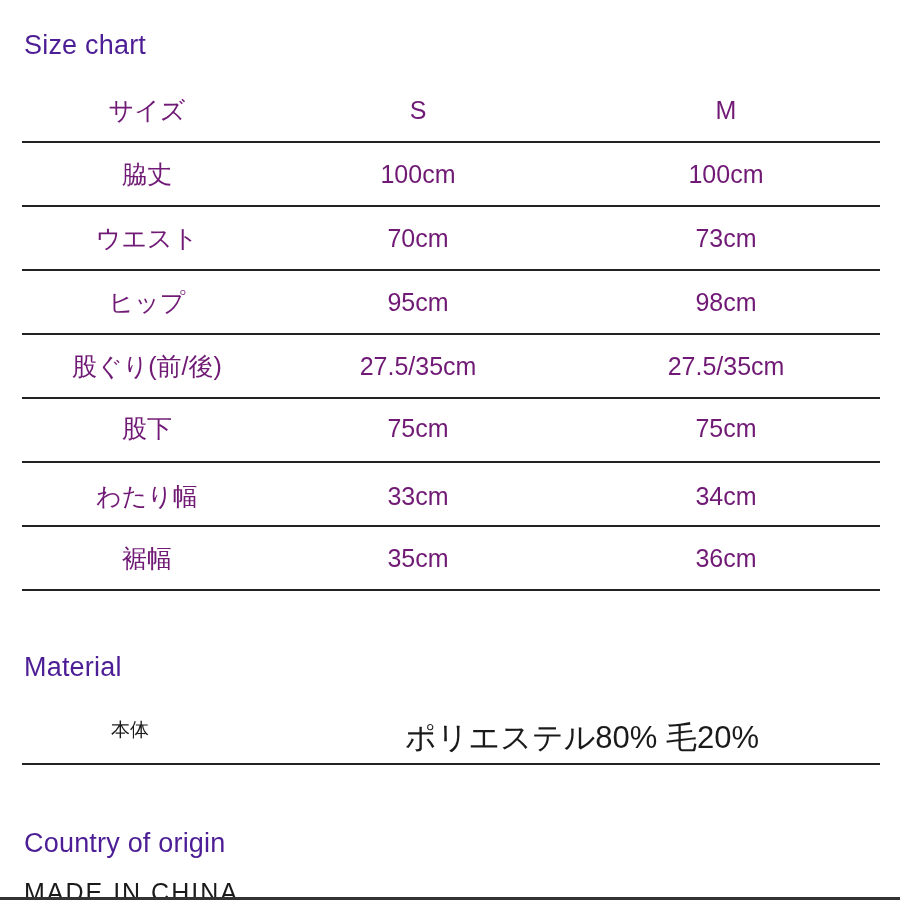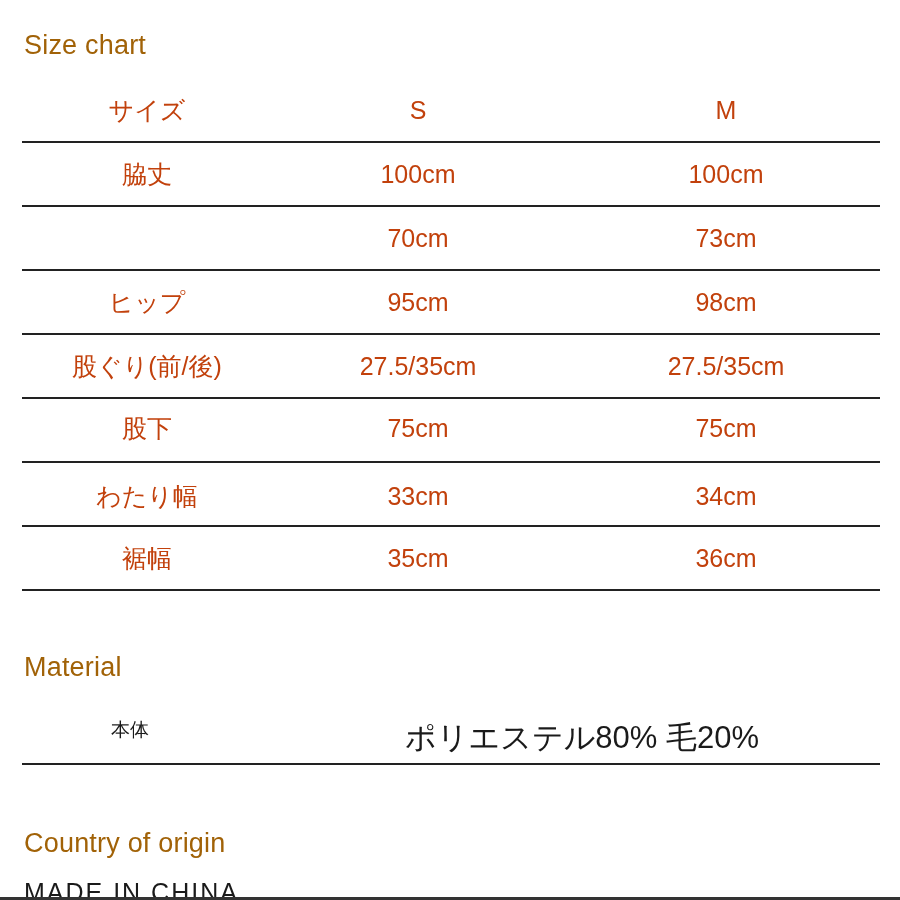--- a/index.html
+++ b/index.html
@@ -3,31 +3,31 @@
 <meta charset="utf-8">
 <style>
   html, body { margin: 0; padding: 0; }
   body {
     width: 900px; height: 900px; overflow: hidden; position: relative;
     background: #ffffff; color: #1a1a1a;
     font-family: "Liberation Sans", "DejaVu Sans", sans-serif;
   }
   .heading {
     position: absolute; left: 24px; font-size: 27px; font-weight: normal;
-    color: #a16207; letter-spacing: 0.2px; margin: 0;
+    color: #4c1d95; letter-spacing: 0.2px; margin: 0;
   }
   .rule {
     position: absolute; left: 22px; width: 858px; height: 2px; background: #222;
   }
   .row {
     position: absolute; left: 22px; width: 858px; height: 64px;
   }
   .cell {
     position: absolute; top: 0; height: 64px; line-height: 64px;
-    text-align: center; font-size: 25px; color: #c2410c; white-space: nowrap;
+    text-align: center; font-size: 25px; color: #701a75; white-space: nowrap;
   }
   .c0 { left: 0; width: 250px; }
   .c1 { left: 250px; width: 292px; }
   .c2 { left: 550px; width: 308px; }
   .mat-label { position: absolute; left: 80px; width: 100px; text-align: center; font-size: 19px; }
   .mat-value { position: absolute; left: 405px; font-size: 31px; white-space: nowrap; }
   .origin {
     position: absolute; left: 24px; top: 878px; font-size: 25px; letter-spacing: 2px; color: #1a1a1a;
   }
   .bottom-bar { position: absolute; left: 0; top: 897px; width: 900px; height: 3px; background: #333; }
@@ -46,20 +46,21 @@
   <div class="rule" style="top:141px;"></div>
 
   <div class="row" style="top:142px;">
     <div class="cell c0">脇丈</div>
     <div class="cell c1">100cm</div>
     <div class="cell c2">100cm</div>
   </div>
   <div class="rule" style="top:205px;"></div>
 
   <div class="row" style="top:206px;">
+    <div class="cell c0">ウエスト</div>
     <div class="cell c1">70cm</div>
     <div class="cell c2">73cm</div>
   </div>
   <div class="rule" style="top:269px;"></div>
 
   <div class="row" style="top:270px;">
     <div class="cell c0">ヒップ</div>
     <div class="cell c1">95cm</div>
     <div class="cell c2">98cm</div>
   </div>

